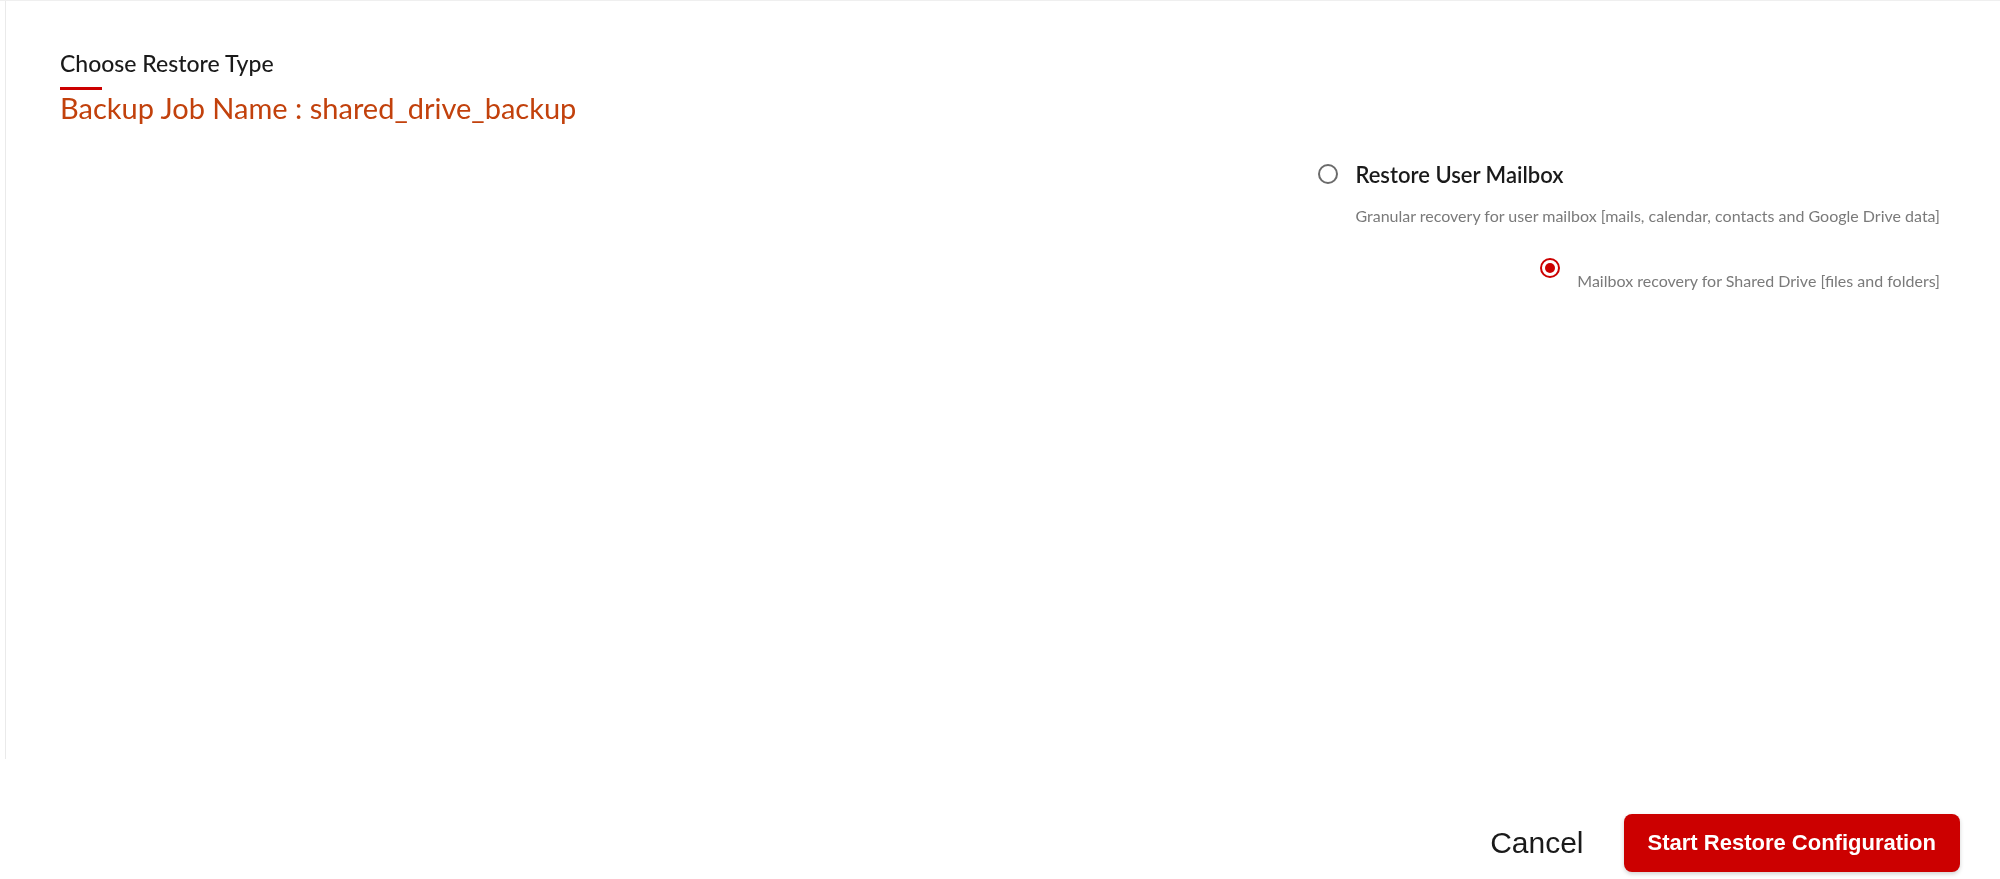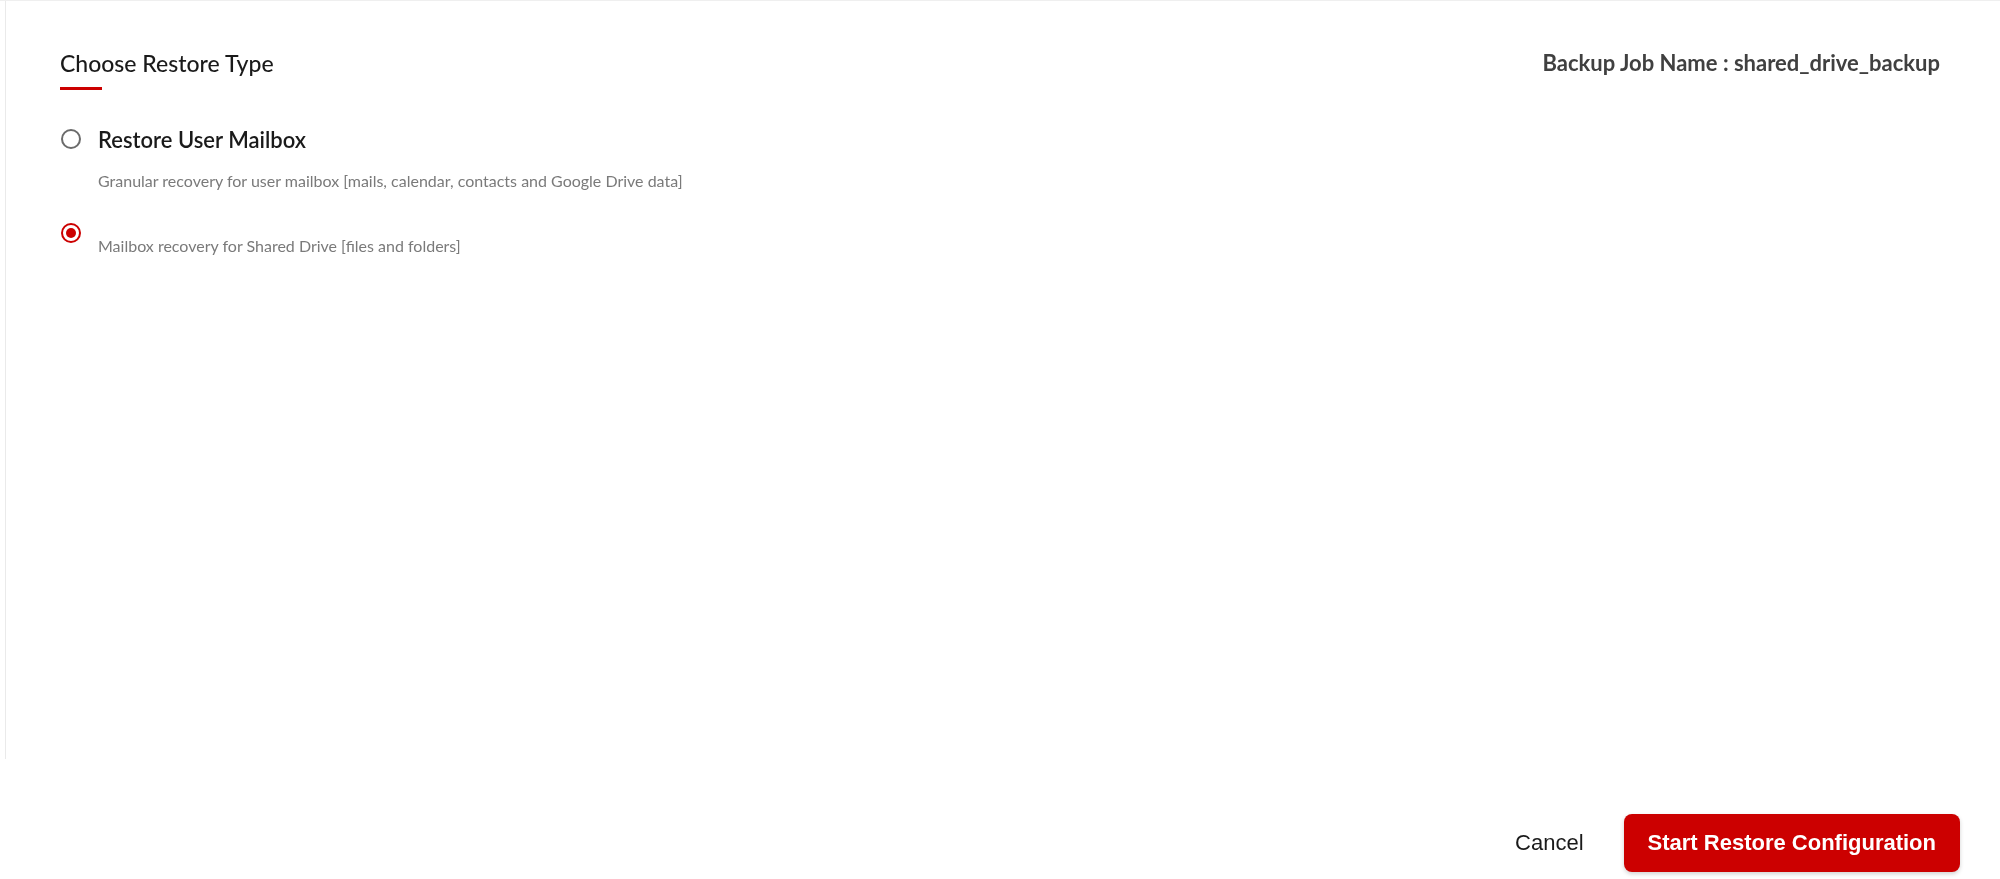--- a/index.html
+++ b/index.html
@@ -21,50 +21,52 @@
       height: 820px;
       border-bottom: 1px solid #e8e8e8;
       border-top: 1px solid #efefef;
       padding: 48px 60px 0 60px;
     }
     .header-row {
       display: flex;
       justify-content: space-between;
       align-items: flex-start;
       margin-bottom: 36px;
+      flex-direction: column;
     }
     .title-block {
       display: inline-block;
     }
     .section-title {
       font-size: 23px;
       font-weight: 500;
       color: #1a1a1a;
       padding-bottom: 8px;
       display: inline-block;
     }
     .title-underline {
       width: 42px;
       height: 3px;
       background: #cc0000;
       margin-top: 2px;
     }
     .backup-job-name {
-      font-size: 22px;
-      font-weight: 700;
-      color: #404040;
+      font-size: 29px;
+      font-weight: 400;
+      color: #c2410c;
     }
     .options-area {
       margin-top: 6px;
     }
     .option-item {
       display: flex;
       align-items: flex-start;
       margin-bottom: 30px;
       cursor: pointer;
+      justify-content: flex-end;
     }
     .radio-wrap {
       width: 22px;
       height: 22px;
       margin-top: 2px;
       margin-right: 16px;
       flex-shrink: 0;
       display: flex;
       align-items: center;
       justify-content: center;
@@ -114,21 +116,21 @@
       right: 0;
       height: 72px;
       display: flex;
       justify-content: flex-end;
       align-items: center;
       padding: 0 40px 0 0;
       gap: 40px;
       background: #ffffff;
     }
     .cancel-btn {
-      font-size: 22px;
+      font-size: 30px;
       font-weight: 500;
       color: #1a1a1a;
       background: transparent;
       border: none;
       cursor: pointer;
     }
     .start-btn {
       background: #cc0000;
       color: #ffffff;
       font-size: 22px;

